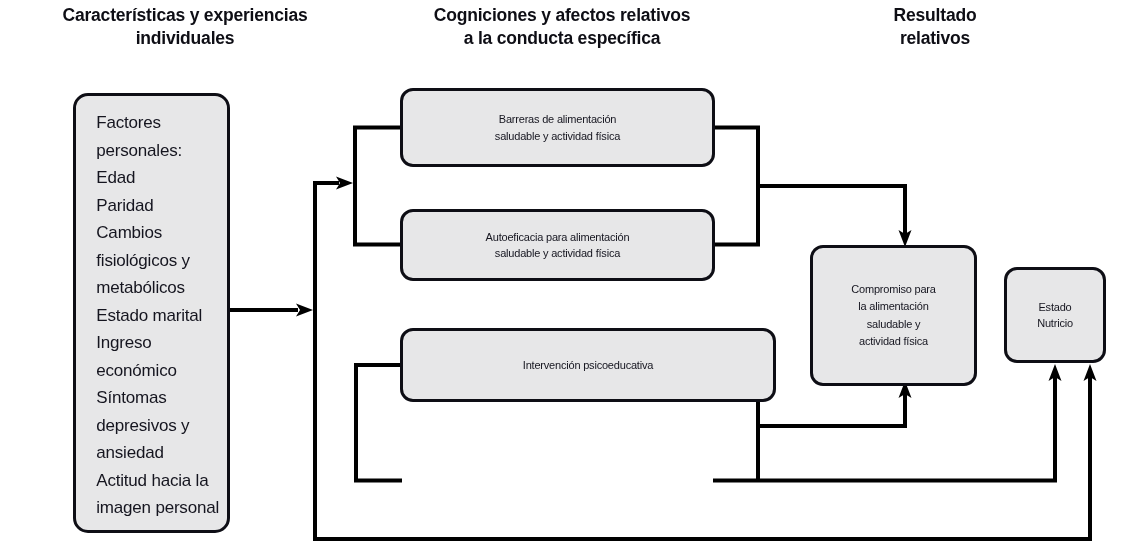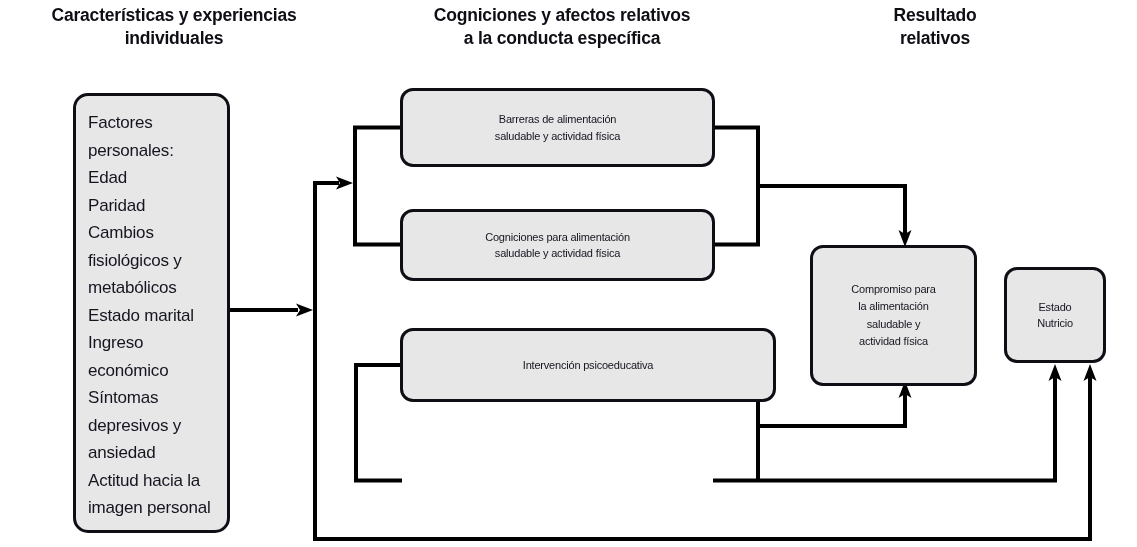--- a/index.html
+++ b/index.html
@@ -8,33 +8,33 @@
     font-family:"Liberation Sans",sans-serif;color:#15151f;overflow:hidden;
   }
   .connectors{position:absolute;left:0;top:0;width:1137px;height:547px;z-index:1;}
   .connectors path{stroke:#000000;stroke-width:4;fill:none;}
   .connectors path.head{stroke:none;fill:#000000;}
   .hdr{
     position:absolute;z-index:2;text-align:center;font-weight:bold;
     font-size:17.5px;line-height:1.3;letter-spacing:-0.2px;
     white-space:pre-line;color:#0e0e15;
   }
-  .hdr1{left:0px;top:4px;width:260px;padding-left:44px;}
+  .hdr1{left:11px;top:4px;width:260px;padding-left:44px;}
   .hdr2{left:424px;top:4px;width:276px;}
   .hdr3{left:855px;top:4px;width:160px;}
   .box{
     position:absolute;z-index:2;background:#e7e7e8;border:3px solid #0e0e15;
     border-radius:13px;box-sizing:border-box;display:flex;
     align-items:center;justify-content:center;text-align:center;
     font-size:11px;line-height:1.5;letter-spacing:-0.2px;
   }
   .box .txt{white-space:pre-line;}
   .box-left{
     left:73px;top:93px;width:157px;height:440px;border-radius:15px;
-    align-items:flex-start;justify-content:flex-start;text-align:left;
+    align-items:flex-start;justify-content:flex-end;text-align:left;
     padding:13px 8px 8px 12px;line-height:1.62;font-size:17px;
   }
   .box-b1{left:400px;top:88px;width:315px;height:79px;}
   .box-b2{left:400px;top:209px;width:315px;height:72px;}
   .box-b3{left:400px;top:328px;width:376px;height:74px;}
   .box-b4{left:400px;top:443px;width:315px;height:75px;}
   .box-comp{left:810px;top:245px;width:167px;height:141px;line-height:1.55;}
   .box-est{left:1004px;top:267px;width:102px;height:96px;}
 </style>
 </head>
@@ -93,21 +93,21 @@
 Actitud hacia la
 imagen personal</span>
   </div>
 
   <div class="box box-b1">
     <span class="txt">Barreras de alimentación
 saludable y actividad física</span>
   </div>
 
   <div class="box box-b2">
-    <span class="txt">Cogniciones para alimentación
+    <span class="txt">Autoeficacia para alimentación
 saludable y actividad física</span>
   </div>
 
   <div class="box box-b3">
     <span class="txt">Intervención psicoeducativa</span>
   </div>
 
 
   <div class="box box-comp">
     <span class="txt">Compromiso para

